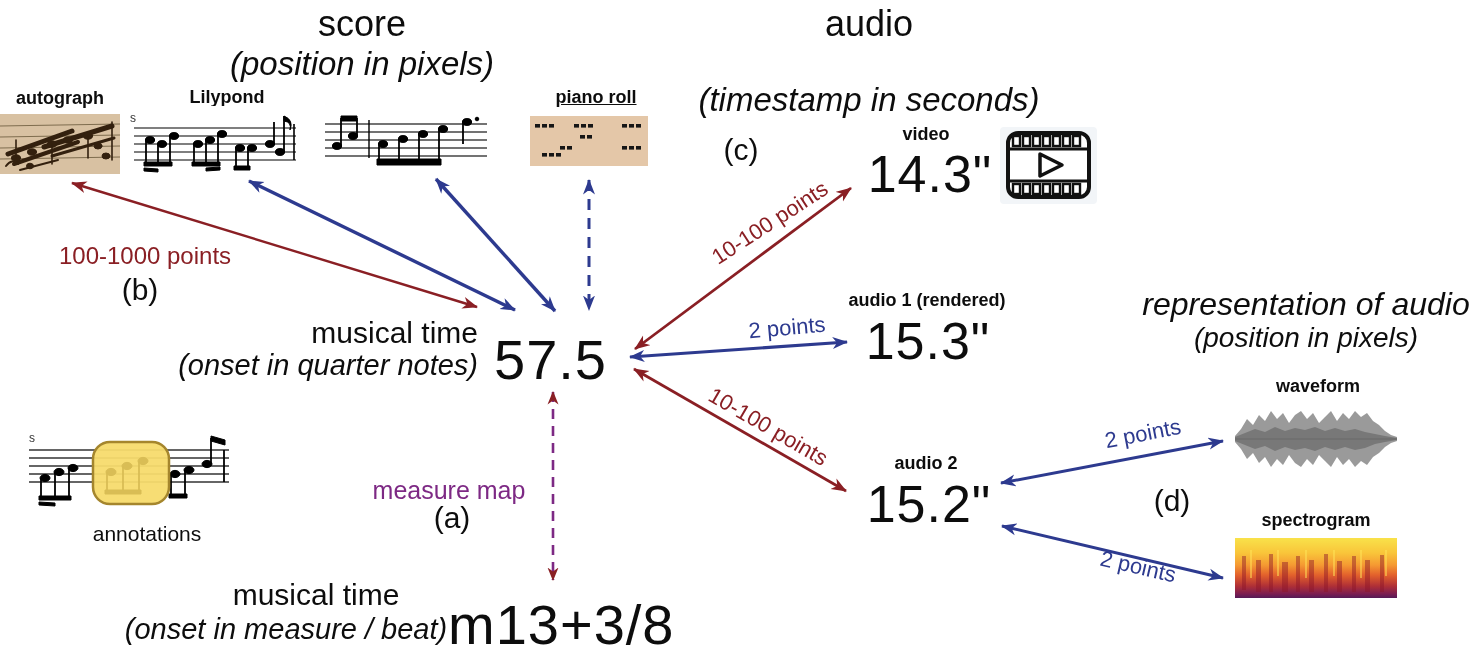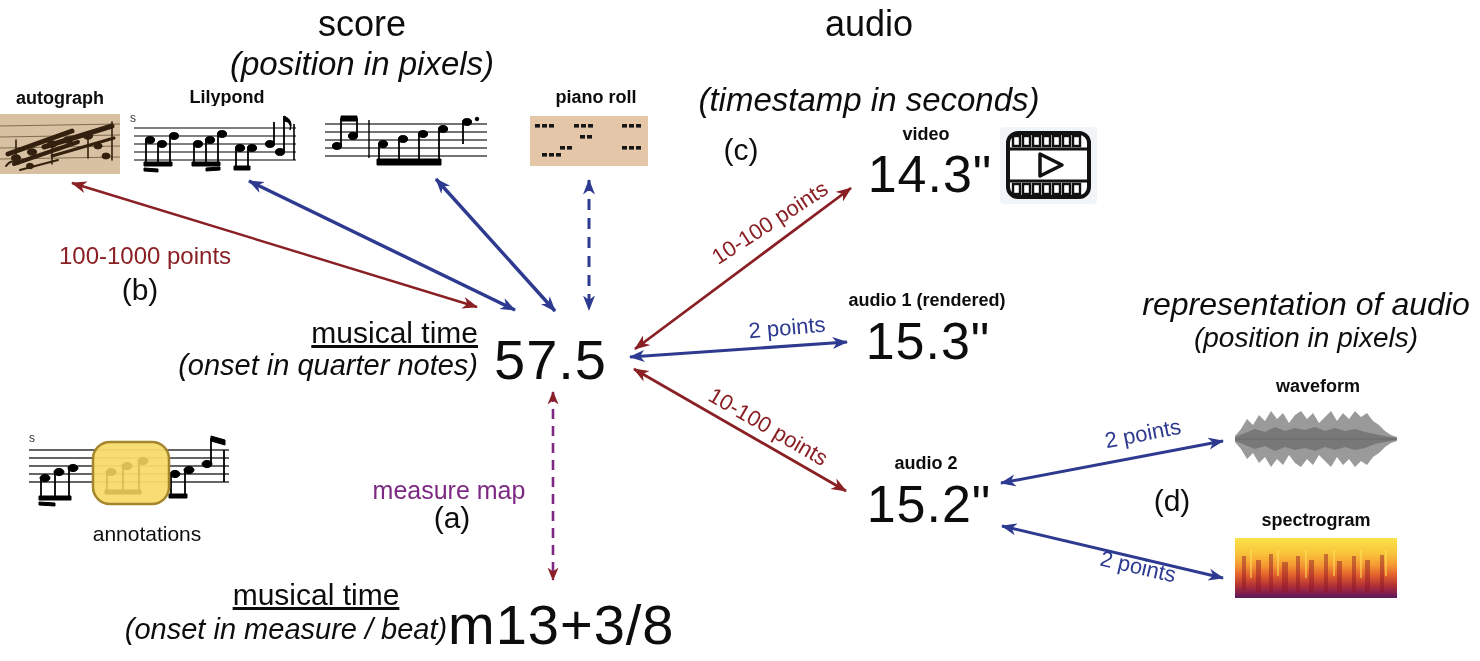--- a/index.html
+++ b/index.html
@@ -15,21 +15,21 @@
   .subheading-sm{font-size:28px;font-style:italic;color:#0d0d0d;}
   .lbl{font-size:18px;font-weight:bold;color:#0d0d0d;}
   .lbl-lg{font-size:21px;font-weight:normal;color:#0d0d0d;}
   .big-num{font-size:56px;color:#0d0d0d;letter-spacing:1px;}
   .big-num-md{font-size:52px;color:#0d0d0d;letter-spacing:1px;}
   .marker-lbl{font-size:30px;color:#0d0d0d;}
   .edge-red{font-size:24px;color:#8a1f24;}
   .edge-red-sm{font-size:22px;color:#8a1f24;}
   .edge-blue{font-size:22px;color:#2d3a8f;}
   .measure-map{font-size:25px;color:#7d2984;}
-  .hub-l1{font-size:30px;color:#0d0d0d;text-align:right;text-decoration:underline;}
+  .hub-l1{font-size:30px;color:#0d0d0d;text-align:right;}
   .hub-l2{font-size:29px;font-style:italic;color:#0d0d0d;text-align:right;}
   svg{display:block;}
   #arrows{position:absolute;left:0;top:0;pointer-events:none;}
 </style>
 </head>
 <body>
 
 <div id="canvas">
 
   <div class="abs ctr heading" style="left:362px;top:3px;">score</div>
@@ -37,21 +37,21 @@
 
   <div class="abs ctr heading" style="left:869px;top:3px;">audio</div>
   <div class="abs ctr subheading" style="left:869px;top:45px;margin-top:36px;">(timestamp in seconds)</div>
 
   <div class="abs ctr heading-sm" style="left:1306px;top:286px;">representation of audio</div>
   <div class="abs ctr subheading-sm" style="left:1306px;top:322px;">(position in pixels)</div>
 
   <div class="abs ctr lbl" style="left:60px;top:88px;">autograph</div>
   <div class="abs ctr lbl" style="left:227px;top:87px;">Lilypond</div>
   <div class="abs ctr lbl" style="left:415px;top:87px;margin-top:36px;">Verovio</div>
-  <div class="abs ctr lbl" style="left:596px;top:87px;">piano roll</div>
+  <div class="abs ctr lbl" style="left:596px;top:87px;text-decoration:underline;">piano roll</div>
 
   <svg class="abs" style="left:0;top:114px;" width="120" height="60" viewBox="0 0 120 60">
     <rect x="0" y="0" width="120" height="60" fill="#d8c1a2"></rect>
     <g stroke="#7e6c4e" stroke-width="1">
       <line x1="0" y1="12" x2="120" y2="10"></line>
         <line x1="0" y1="23" x2="120" y2="21"></line>
       <line x1="0" y1="34" x2="120" y2="32"></line>
         <line x1="0" y1="45" x2="120" y2="43"></line>
     </g>
     <g stroke="#33200e" stroke-linecap="round" fill="#33200e">

